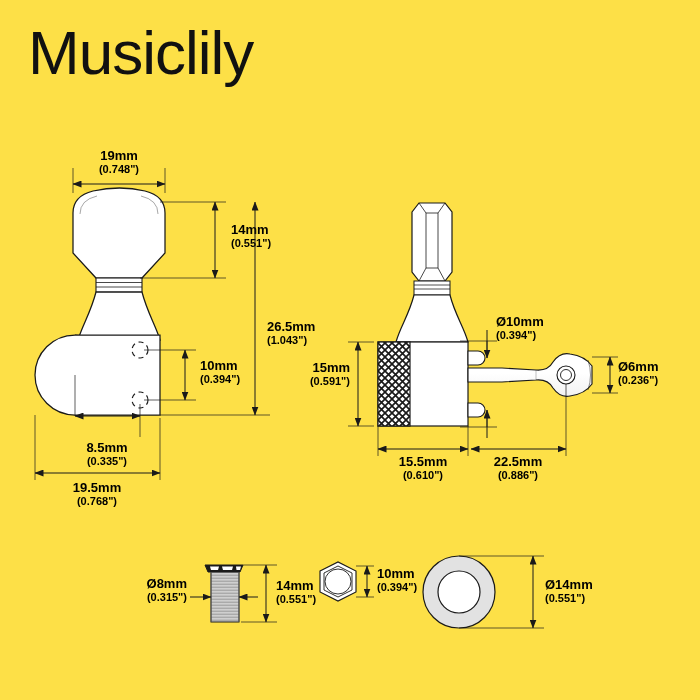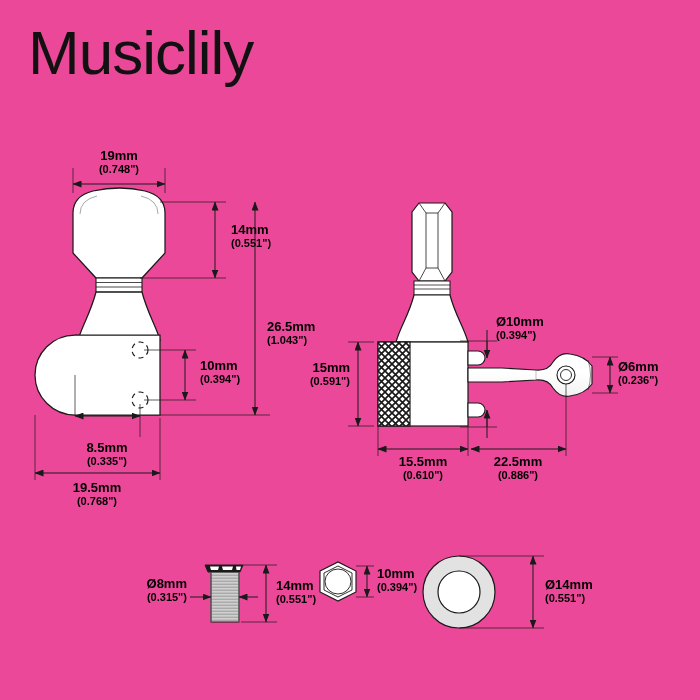--- a/index.html
+++ b/index.html
@@ -11,21 +11,21 @@
     width: 700px;
     height: 700px;
     font-family: "Liberation Sans", sans-serif;
     overflow: hidden;
     position: relative;
   }
   #root {
     position: relative;
     width: 700px;
     height: 700px;
-    background: #ec4899;
+    background: #fde047;
   }
   #brand {
     position: absolute;
     left: 28px;
     top: 22px;
     font-family: "Liberation Sans", sans-serif;
     font-size: 62px;
     font-weight: 400;
     letter-spacing: -1px;
     color: #111111;

